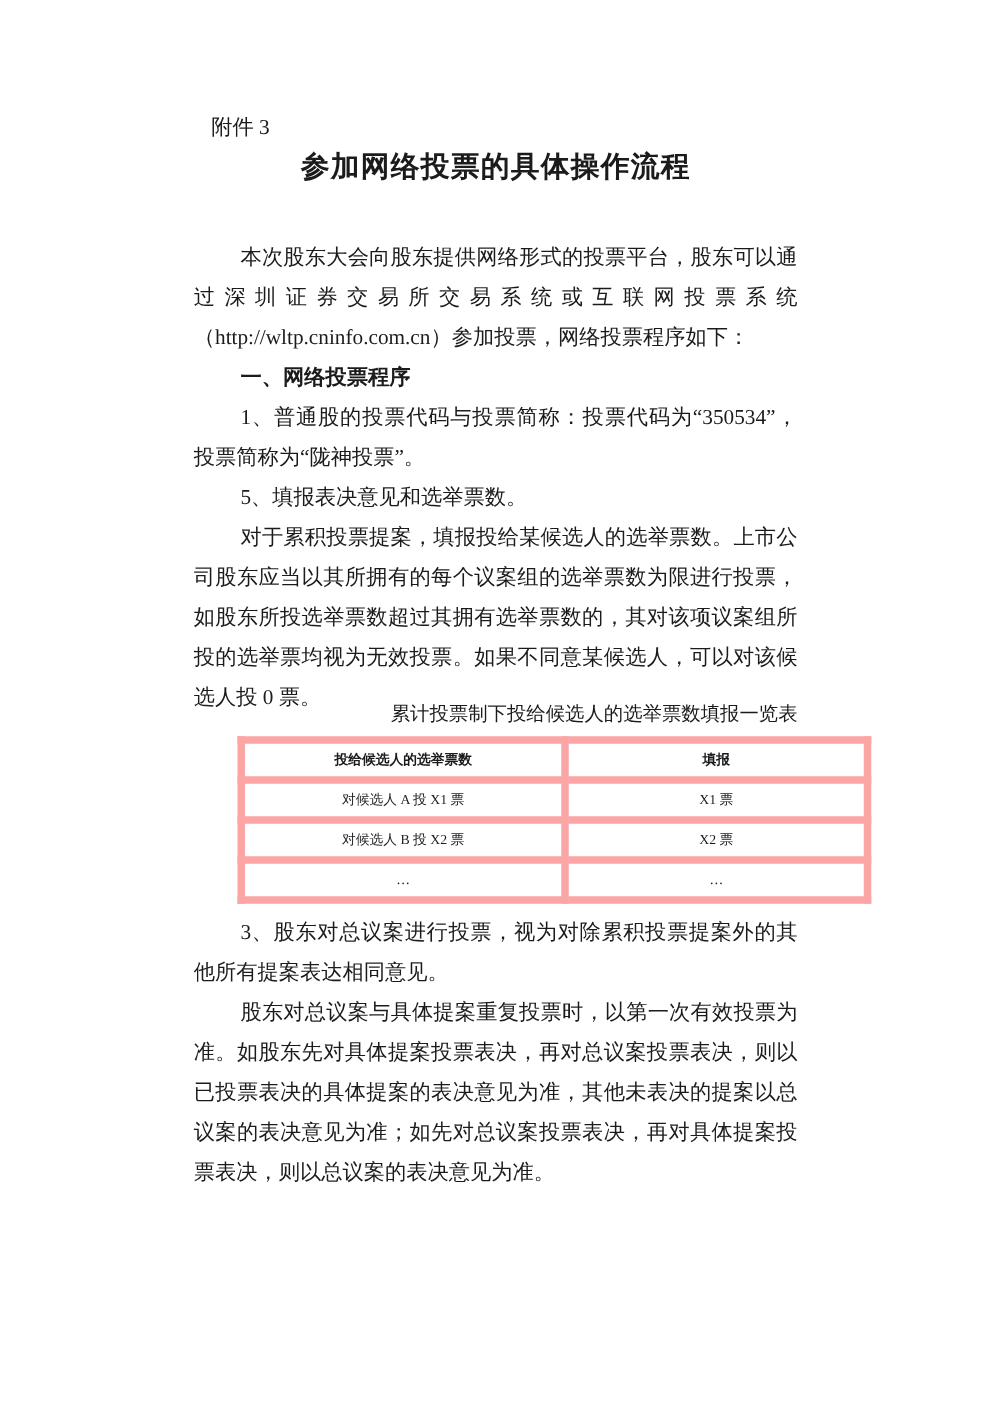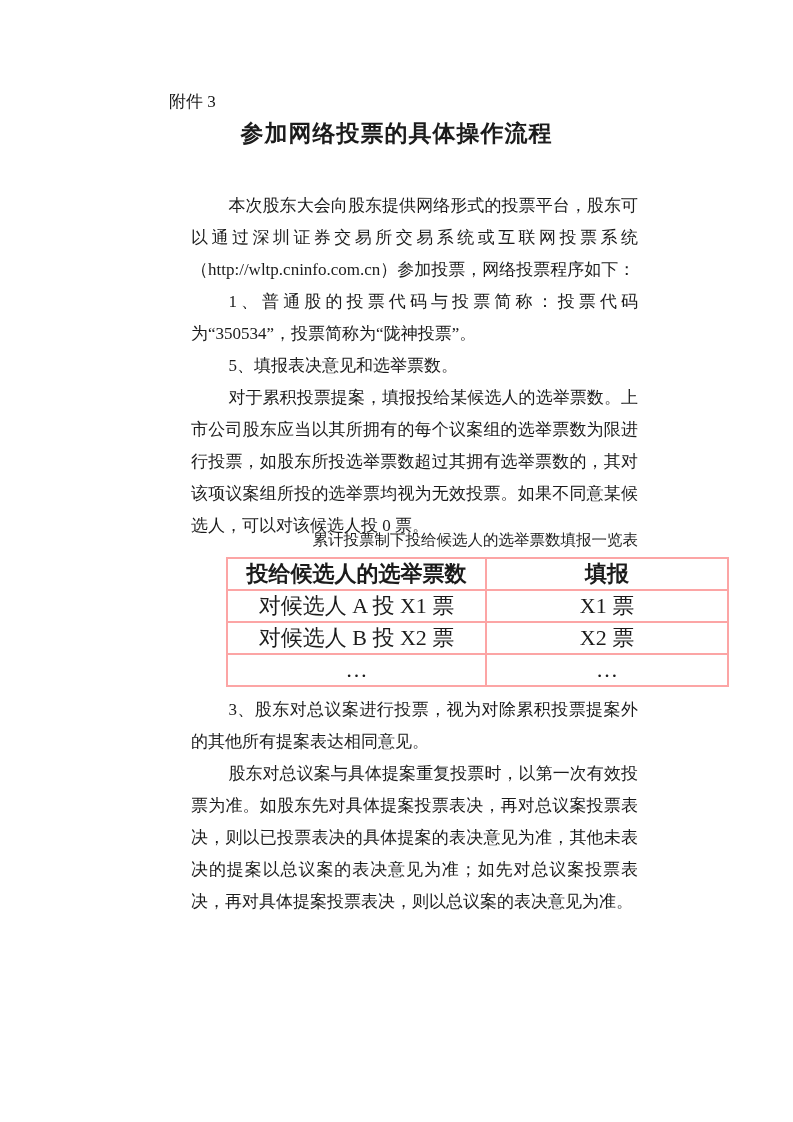--- a/index.html
+++ b/index.html
@@ -27,21 +27,20 @@
     font-weight: bold;
     line-height: 32px;
     letter-spacing: 1px;
   }
   .doc-body {
     margin-top: 40px;
     padding: 0 104px;
     font-size: 17px;
     line-height: 32px;
     text-align: justify;
-    margin-left: 36px;
   }
   .para { text-indent: 2.2em; }
   .sec-heading {
     text-indent: 2.2em;
     font-weight: bold;
   }
   .tbl-title {
     margin-top: -14px;
     text-align: right;
     text-indent: 0;
@@ -49,25 +48,25 @@
     line-height: 24px;
   }
   table.vote-table {
     border-collapse: collapse;
     margin-top: 5px;
     margin-left: 35px;
     width: 501px;
     table-layout: fixed;
   }
   .vote-table th, .vote-table td {
-    border: 2px solid #fca5a5;
+    border: 6px solid #fca5a5;
     height: 32px;
     text-align: center;
     vertical-align: middle;
-    font-size: 22px;
+    font-size: 11px;
     line-height: 20px;
     padding: 0 4px;
   }
   .vote-table th { font-weight: bold; }
   .vote-table col.c1 { width: 259px; }
   .vote-table col.c2 { width: 242px; }
   .after-table { margin-top: 7px; }
   .sec-heading-2 { margin-top: -8px; }
 </style>
 </head>
@@ -76,20 +75,21 @@
 <div class="page">
 
   <div class="attachment-label">附件 3</div>
 
   <div class="doc-title">参加网络投票的具体操作流程</div>
 
   <div class="doc-body">
 
     <p class="para">本次股东大会向股东提供网络形式的投票平台，股东可以通过深圳证券交易所交易系统或互联网投票系统（http://wltp.cninfo.com.cn）参加投票，网络投票程序如下：</p>
 
+    <p class="sec-heading">一、网络投票程序</p>
 
     <p class="para">1、普通股的投票代码与投票简称：投票代码为“350534”，投票简称为“陇神投票”。</p>
 
     <p class="para">5、填报表决意见和选举票数。</p>
 
 
     <p class="para">对于累积投票提案，填报投给某候选人的选举票数。上市公司股东应当以其所拥有的每个议案组的选举票数为限进行投票，如股东所投选举票数超过其拥有选举票数的，其对该项议案组所投的选举票均视为无效投票。如果不同意某候选人，可以对该候选人投 0 票。</p>
 
     <p class="tbl-title">累计投票制下投给候选人的选举票数填报一览表</p>
 

